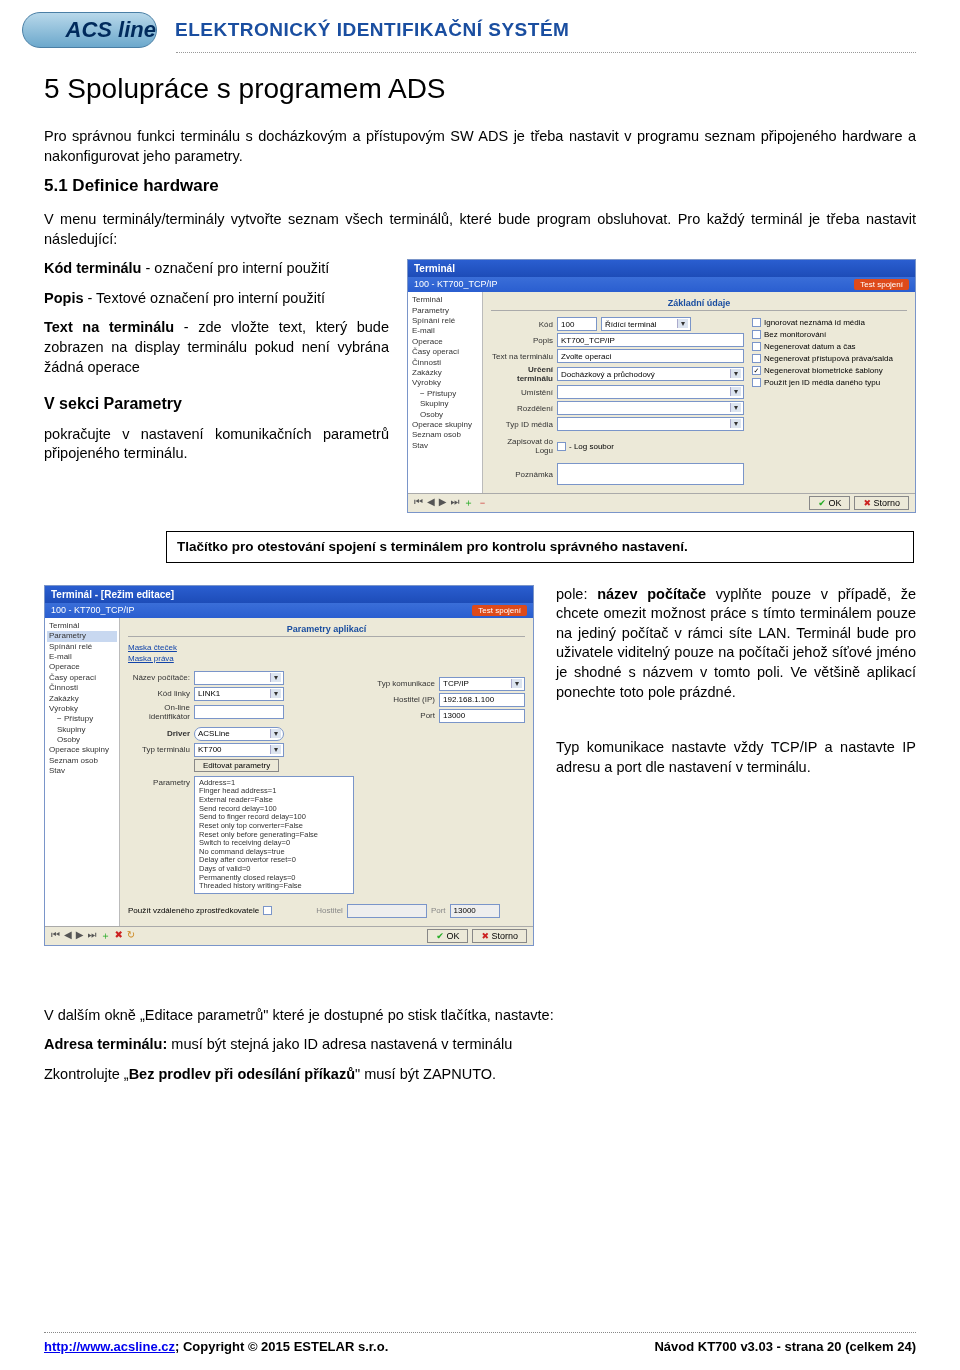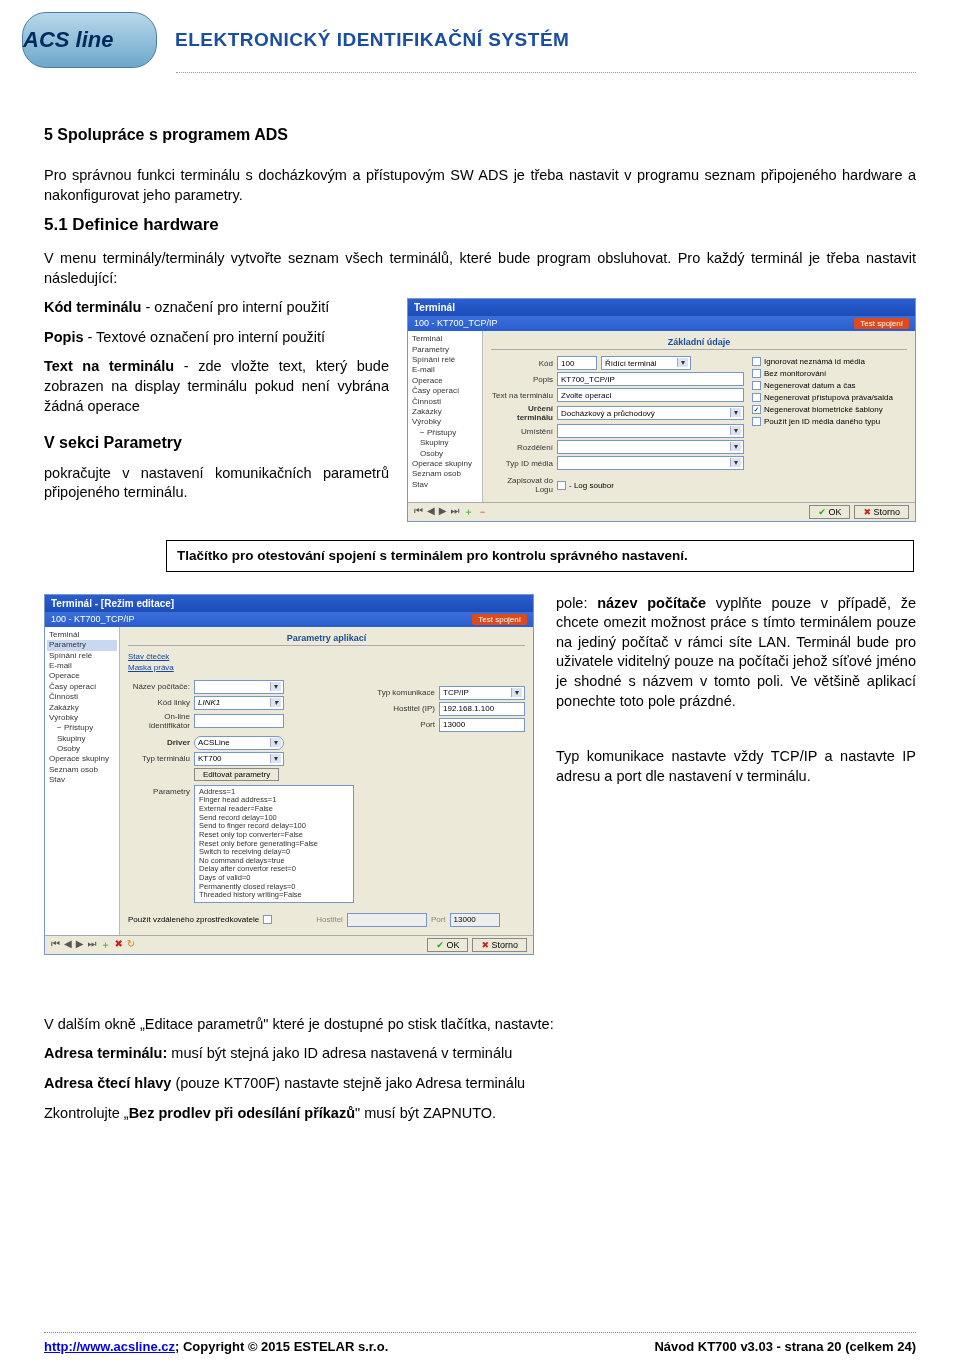--- a/index.html
+++ b/index.html
@@ -12,47 +12,47 @@
     position: relative;
     font-size: 13px;
   }
   .header {
     display: flex;
     align-items: center;
     padding: 12px 40px 2px 22px;
   }
   .logo {
     width: 135px;
-    height: 56px;
+    height: 36px;
     background: linear-gradient(#b8d8ea, #6ca8cc);
     border-radius: 24px;
     display: flex;
     align-items: center;
-    justify-content: flex-start;
+    justify-content: flex-end;
     color: #002a5c;
     font-weight: bold;
     font-size: 22px;
     font-style: italic;
     margin-right: 18px;
     border: 1px solid #4a7fa5;
   }
   .header-title {
     color: #1a4ea0;
     font-weight: bold;
     font-size: 19px;
     letter-spacing: 0.5px;
   }
   .dotted-line {
     border-top: 1.5px dotted #999;
     margin: 2px 44px 0 176px;
   }
   .content {
     padding: 20px 44px 0 44px;
   }
-  h1 { font-size: 16px; font-weight: bold; margin-bottom: 22px; margin-top: 33px; }
+  h1 { font-size: 28px; font-weight: normal; margin-bottom: 22px; }
   h2 { font-size: 17px; font-weight: bold; margin: 10px 0 14px 0; }
   p { font-size: 14.5px; line-height: 1.35; margin-bottom: 10px; text-align: justify; }
   .bold { font-weight: bold; }
   .left-col { width: 345px; }
   .row1 { display: flex; gap: 18px; align-items: flex-start; }
   .win {
     background: #ece9d8;
     border: 1px solid #7a95c9;
     font-size: 9px;
   }
@@ -268,20 +268,24 @@
                   <div class="flbl">Typ ID média</div>
                   <div class="fin fsel" style="flex:1;"></div>
                 </div>
               <div class="frow" style="margin-top:6px;">
                   <div class="flbl">Zapisovat do Logu</div>
                   <div class="chk">
                     <span class="chkbox"></span>
                     <span> - Log soubor</span>
                   </div>
                 </div>
+              <div class="frow" style="margin-top:8px;">
+                  <div class="flbl">Poznámka</div>
+                  <div class="fin" style="flex:1; height:22px;"></div>
+                </div>
             </div>
             <div class="rightcol-chk" id="chkcol1">
                 <div class="chk" style="margin: 3px 0px;">
                   <span class="chkbox"></span>
                   <span>Ignorovat neznámá id média</span>
                 </div>
                 <div class="chk" style="margin: 3px 0px;">
                   <span class="chkbox"></span>
                   <span>Bez monitorování</span>
                 </div>
@@ -353,29 +357,29 @@
             <div class="tree-item tree-indent">Skupiny</div>
             <div class="tree-item tree-indent">Osoby</div>
             <div class="tree-item">Operace skupiny</div>
             <div class="tree-item">Seznam osob</div>
             <div class="tree-item">Stav</div>
           </div>
         <div class="panel">
           <div class="panel-title">Parametry aplikací</div>
           <div style="display:flex; gap:10px;">
             <div style="flex:1;">
-              <div style="color:#14a; text-decoration:underline; margin:2px 0;">Stav čteček</div>
+              <div style="color:#14a; text-decoration:underline; margin:2px 0;">Maska čteček</div>
               <div style="color:#14a; text-decoration:underline; margin:2px 0 8px 0;">Maska práva</div>
               <div class="frow">
                   <div class="flbl">Název počítače:</div>
                   <div class="fin fsel" style="width:90px;"></div>
                 </div>
               <div class="frow">
                   <div class="flbl">Kód linky</div>
-                  <div class="fin fsel" style="width:90px;font-style:italic;">LINK1</div>
+                  <div class="fin fsel" style="width:90px;">LINK1</div>
                 </div>
               <div class="frow">
                   <div class="flbl">On-line identifikátor</div>
                   <div class="fin" style="width:90px;"></div>
                 </div>
               <div class="frow" style="margin-top:6px;">
                   <div class="flbl bold">Driver</div>
                   <div class="fin fsel" style="width:90px;border-radius:7px;">ACSLine</div>
                 </div>
               <div class="frow">
@@ -435,21 +439,20 @@
 
     <div style="flex:1;">
       <p class="callout">pole: <span class="bold">název počítače</span> vyplňte pouze v případě, že chcete omezit možnost práce s tímto terminálem pouze na jediný počítač v rámci síte LAN. Terminál bude pro uživatele viditelný pouze na počítači jehož síťové jméno je shodné s názvem v tomto poli. Ve většině aplikací ponechte toto pole prázdné.</p>
       <p class="callout" style="margin-top:36px;">Typ komunikace nastavte vždy TCP/IP a nastavte IP adresu a port dle nastavení v terminálu.</p>
     </div>
   </div>
 
   <div style="margin-top:60px;">
     <p>V dalším okně „Editace parametrů" které je dostupné po stisk tlačítka, nastavte:</p>
     <p><span class="bold">Adresa terminálu:</span><span> musí být stejná jako ID adresa nastavená v terminálu</span></p>
-    <p><span class="bold">Adresa čtecí hlavy</span><span> (pouze KT700F) nastavte stejně jako Adresa terminálu</span></p>
     <p><span>Zkontrolujte „</span><span class="bold">Bez prodlev při odesílání příkazů</span><span>" musí být ZAPNUTO.</span></p>
   </div>
 
 </div>
 
 <div class="footer">
   <div><a class="link">http://www.acsline.cz</a><span>; Copyright © 2015 ESTELAR s.r.o.</span></div>
   <div>Návod KT700 v3.03 - strana 20 (celkem 24)</div>
 </div>
 

